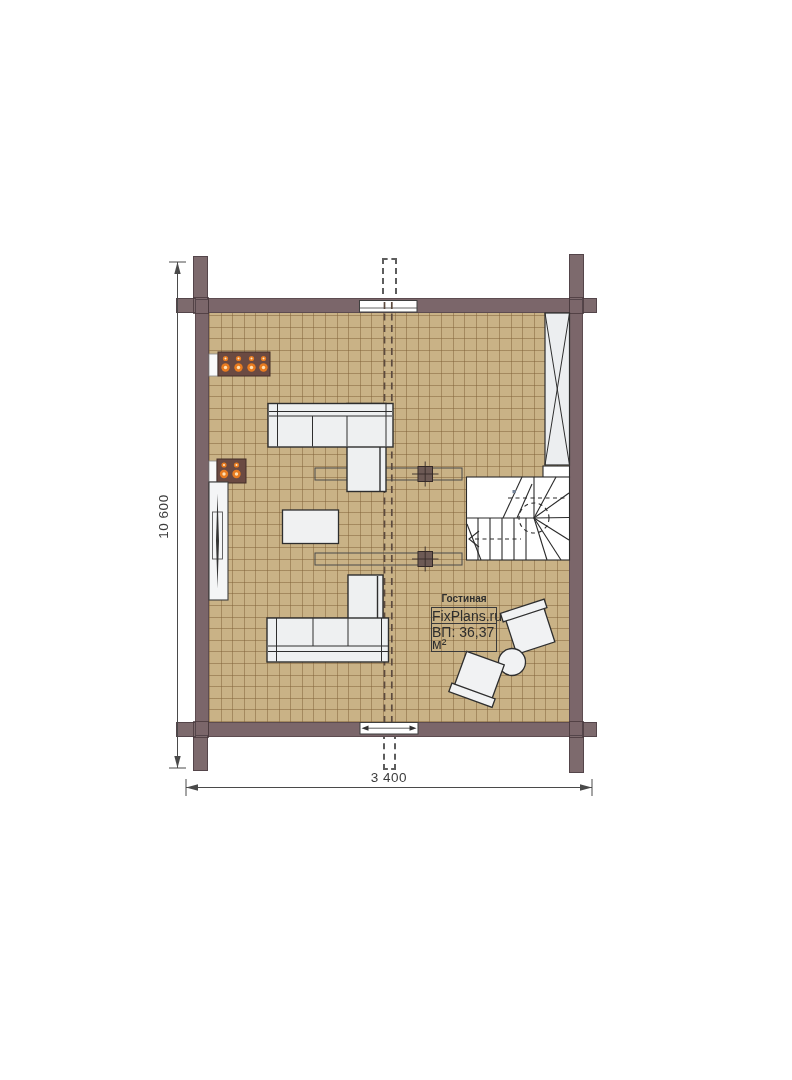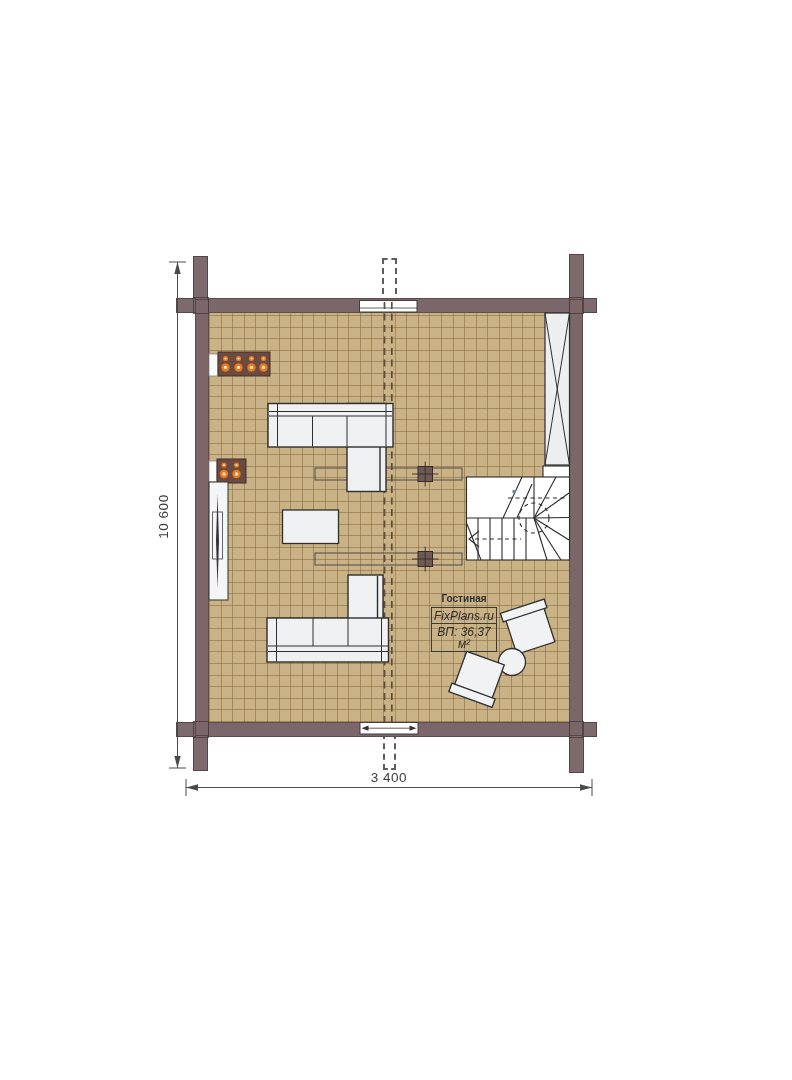--- a/index.html
+++ b/index.html
@@ -19,21 +19,21 @@
   .wall{background:#7b666a;box-shadow:inset 0 0 0 1px rgba(70,54,58,.55);}
   .post{background:#7d6a6d;border:1px solid #54454a;box-sizing:border-box;}
   .corner-mark{border:1px solid rgba(70,54,58,.75);box-sizing:border-box;background:transparent;}
   .dashedbox{border:2px dashed #5d5d5d;box-sizing:border-box;background:transparent;}
   svg.overlay{left:0;top:0;width:792px;height:1080px;pointer-events:none;}
   .dimtext{color:#3c3c3c;font-size:13.5px;letter-spacing:0.5px;text-align:center;z-index:6;}
   #dim-v{left:133px;top:509px;width:60px;transform:rotate(-90deg);}
   #dim-h{left:359px;top:770px;width:60px;}
   #room-title{left:423px;top:593px;width:82px;text-align:center;font-size:10px;font-weight:bold;color:#2e2e2e;z-index:6;}
   #label-box{left:431px;top:607px;width:66px;border:1px solid #3a3a3a;z-index:6;box-sizing:border-box;}
-  #label-box .row{font-size:12px;color:#2e2e2e;text-align:center;padding:1.5px 0;line-height:12px;font-style:italic;}
+  #label-box .row{font-size:14px;color:#2e2e2e;text-align:left;padding:1.5px 0;line-height:12px;}
   #label-box .row+.row{border-top:1px solid #3a3a3a;}
 </style>
 </head>
 <body>
 
 <div id="canvas">
 
   <div class="abs dashedbox" style="left:382px;top:258px;width:15px;height:46px;"></div>
   <div class="abs dashedbox" style="left:383px;top:733px;width:13px;height:37px;"></div>
 

